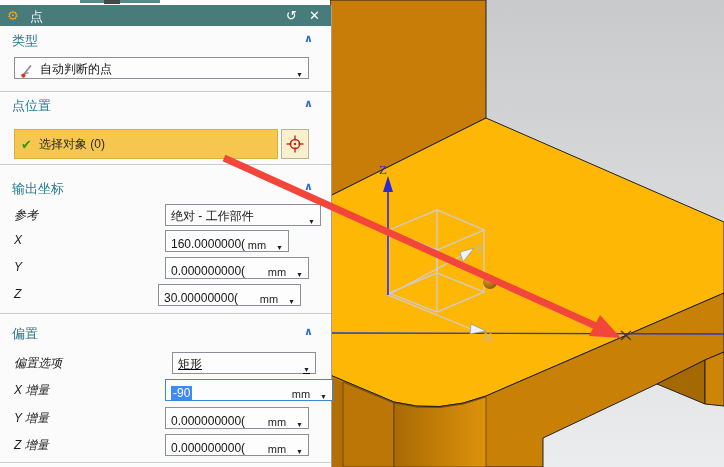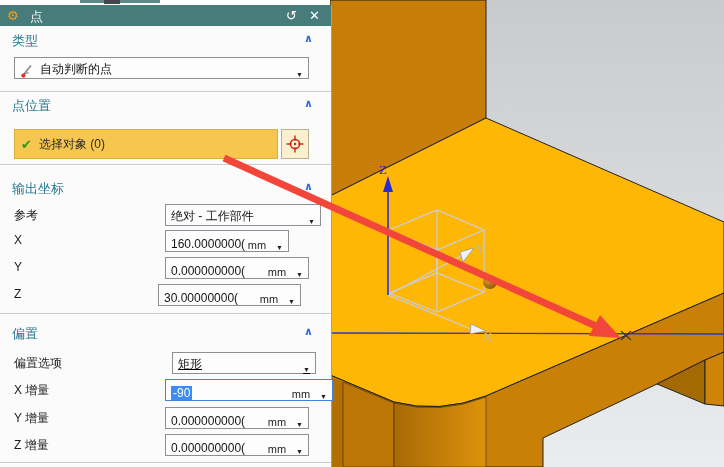--- a/index.html
+++ b/index.html
@@ -17,21 +17,21 @@
   #titlebar .t-ic{position:absolute;top:1px;font-size:13px;line-height:19px;}
   .gear{left:7px;color:#f2a21a;font-size:15px;}
   .t-title{position:absolute;left:30px;top:3px;font-size:13px;color:#eef3f3;}
   .t-reset{right:34px;color:#fff;font-size:14px;cursor:pointer;}
   .t-close{right:11px;color:#fff;font-size:13px;font-weight:bold;cursor:pointer;}
 
   .sep{left:0;right:0;height:1px;background:#c7cbce;border-bottom:1px solid #fff;}
   .hdr{left:12px;right:12px;height:16px;font-size:13px;color:#27798f;}
   .hdr .chev{position:absolute;right:6px;top:0;color:#2e6bd8;font-size:11px;font-weight:bold;}
 
-  .rowlabel{position:absolute;left:14px;font-size:12px;color:#1c1c1c;top:3px;}
+  .rowlabel{position:absolute;left:14px;font-size:12px;color:#1c1c1c;top:3px;font-style:italic;}
   .combo{position:absolute;height:22px;background:#fdfdfd;border:1px solid #8a9096;
          display:flex;align-items:flex-end;padding:0 5px;box-sizing:border-box;}
   .combo .val{flex:1;font-size:12px;color:#141414;white-space:nowrap;overflow:hidden;}
   .combo .unit{font-size:11px;color:#232323;margin-right:10px;}
   .combo .dd{font-size:7px;color:#222;flex:0 0 auto;}
   .focused{border:1px solid #3f85d6;}
   .selval{background:#3d8bf5;color:#fff;padding:0 2px;font-size:12px;}
 
   .selrow{left:14px;width:264px;height:30px;background:#f6c64e;border:1px solid #d9b23a;
           box-sizing:border-box;display:flex;align-items:center;}

